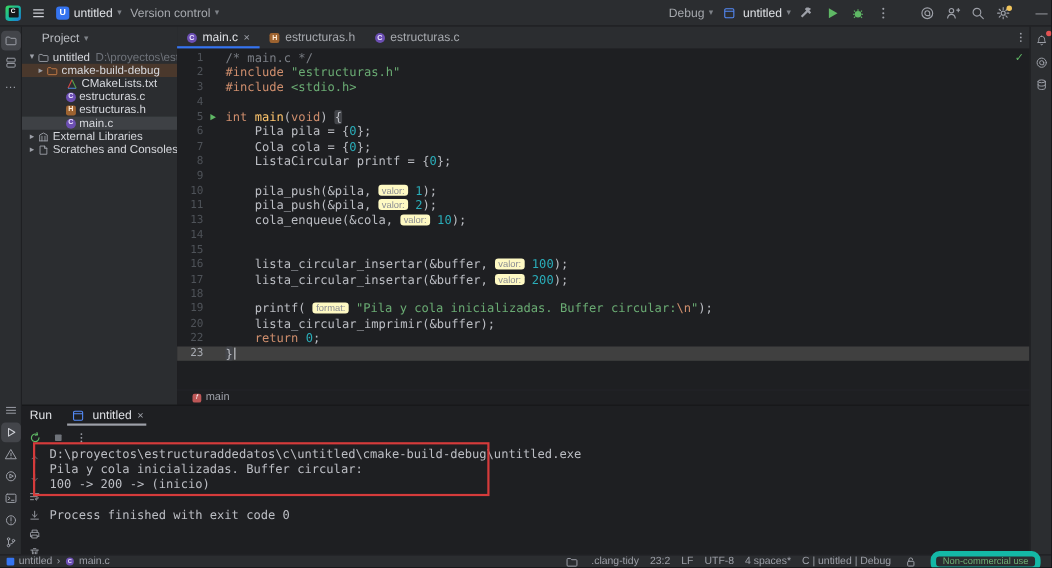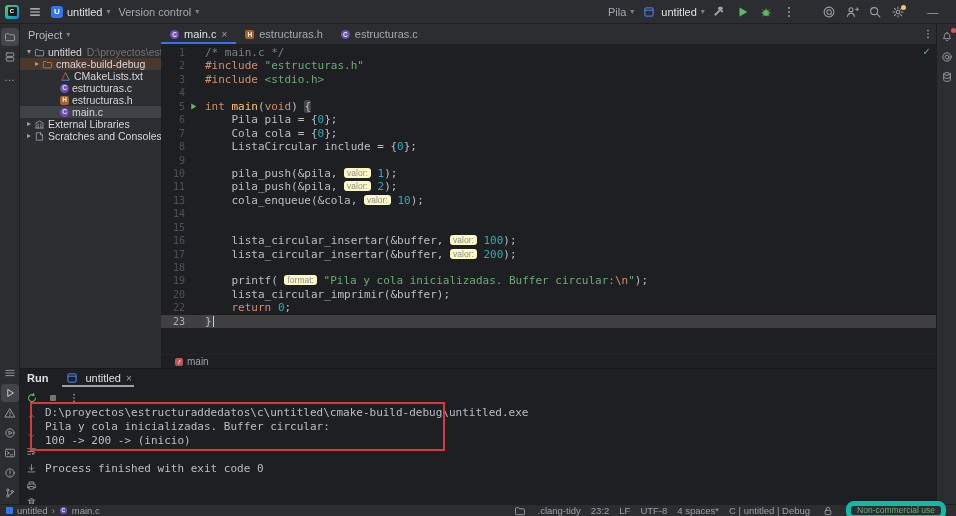--- a/index.html
+++ b/index.html
@@ -33,21 +33,21 @@
   .right-strip{position:absolute;right:0;top:24px;width:20px;height:480px;background:#2B2D30;
                border-left:1px solid #1E1F22;box-sizing:border-box;z-index:4;}
   .strip-btn{width:18px;height:18px;margin:2px 0 2px 1px;display:flex;align-items:center;justify-content:center;border-radius:4px;position:relative;}
   .strip-btn.active{background:#43454A;}
   .strip-top{position:absolute;top:2px;left:0;}
   .strip-bottom{position:absolute;top:338px;left:0;}
   .rs-icons{position:absolute;top:2px;left:0;}
   .dots-glyph{color:#9DA0A8;font-size:11px;letter-spacing:1px;}
   
   .project-panel{position:absolute;left:20px;top:24px;width:141px;height:344px;background:#2B2D30;overflow:hidden;z-index:3;}
-  .panel-header{height:22px;display:flex;align-items:center;gap:4px;padding-left:8px;color:#B8BBC0;}
+  .panel-header{height:22px;display:flex;align-items:center;gap:4px;padding-left:8px;color:#B8BBC0;margin-left:10px;}
   .tree-row{height:12px;display:flex;align-items:center;white-space:nowrap;overflow:hidden;font-size:10.5px;line-height:12px;}
   .tree-row.selected{background:#3E4145;}
   .tree-row.excluded{background:#4A382C;}
   .tree-chev{width:10px;text-align:center;color:#9DA0A8;font-size:8px;flex:none;}
   .tree-label{color:#D5D7DC;margin-left:3px;}
   .tree-path{color:#6F737A;margin-left:5px;}
   .fi{display:inline-flex;align-items:center;justify-content:center;flex:none;}
   .fi-c{width:9px;height:9px;border-radius:50%;background:#6C4FB3;color:#EDE6FF;font-size:6.5px;font-weight:bold;}
   .fi-h{width:9px;height:9px;border-radius:2px;background:#9D6330;color:#FFEBD6;font-size:6.5px;font-weight:bold;}
   .fi svg{width:11px;height:11px;display:block;}
@@ -76,21 +76,21 @@
             border-radius:3px;padding:0 3px;display:inline-block;line-height:10px;vertical-align:1px;}
   .caret{display:inline-block;width:1px;height:11px;background:#CED0D6;vertical-align:-2px;margin-left:1px;}
   .breadcrumbs{position:absolute;left:0;bottom:0;right:0;height:14px;background:#1E1F22;display:flex;
                align-items:center;gap:4px;padding-left:14px;font-size:10px;color:#9DA0A8;border-top:1px solid #232428;box-sizing:border-box;}
   .func-badge{width:8px;height:8px;border-radius:2px;background:#BD5757;color:#fff;font-size:6px;
               display:inline-flex;align-items:center;justify-content:center;font-style:italic;}
   
   .run-panel{position:absolute;left:20px;top:368px;width:916px;height:136px;background:#1E1F22;
              border-top:1px solid #17181A;box-sizing:border-box;z-index:3;}
   .run-header{position:absolute;left:0;top:0;height:18px;display:flex;align-items:center;gap:14px;padding-left:7px;}
-  .run-title{color:#DFE1E5;font-weight:bold;}
+  .run-title{color:#DFE1E5;font-weight:normal;}
   .rtab{display:flex;align-items:center;gap:5px;position:relative;height:18px;color:#DFE1E5;padding:0 2px;}
   .rtab::after{content:"";position:absolute;left:0;right:0;bottom:0;height:2px;background:#9DA0A8;}
   .run-toolbar{position:absolute;left:4px;top:21px;display:flex;align-items:center;gap:5px;}
   .console-gutter{position:absolute;left:2px;top:40px;width:18px;display:flex;flex-direction:column;gap:1px;align-items:center;}
   .console-gutter .ic svg{width:11px;height:11px;}
   .console{position:absolute;left:25px;top:37px;right:6px;font-family:"DejaVu Sans Mono","Liberation Mono",monospace;
            font-size:11px;line-height:14px;color:#BCBEC4;white-space:pre;}
   .annotation-box{position:absolute;left:10px;top:33px;width:415px;height:49px;border:2px solid #D53B3B;box-sizing:border-box;pointer-events:none;}
   
   .status-bar{position:absolute;left:0;bottom:0;width:956px;height:12px;background:#2B2D30;border-top:1px solid #1E1F22;
@@ -122,21 +122,21 @@
         <span>untitled</span>
         <span class="chev">▾</span>
       </span>
       <span class="tb-item tb-dim">
         <span>Version control</span>
         <span class="chev">▾</span>
       </span>
     </div>
     <div class="tb-right">
       <span class="tb-item tb-dim">
-        <span>Pila</span>
+        <span>Debug</span>
         <span class="chev">▾</span>
       </span>
       <span class="tb-item">
         <span class="ic sm">
             <svg viewBox="0 0 16 16" fill="none" stroke="#548AF7" stroke-width="1.3">
               <rect x="2.5" y="2.5" width="11" height="11" rx="1.5"></rect>
               <path d="M2.5 5.6h11"></path>
             </svg>
           </span>
         <span>untitled</span>
@@ -411,21 +411,21 @@
         <div id="code-lines">
           <div class="cl"><span class="gut">1</span><span class="runslot"></span><span class="ct"><span class="seg cm">/* main.c */</span></span></div>
           <div class="cl"><span class="gut">2</span><span class="runslot"></span><span class="ct"><span class="seg kw">#include</span><span class="seg p"> </span><span class="seg str">"estructuras.h"</span></span></div>
           <div class="cl"><span class="gut">3</span><span class="runslot"></span><span class="ct"><span class="seg kw">#include</span><span class="seg p"> </span><span class="seg str">&lt;stdio.h&gt;</span></span></div>
           <div class="cl"><span class="gut">4</span><span class="runslot"></span><span class="ct"></span></div>
           <div class="cl"><span class="gut">5</span><span class="runslot"><svg viewBox="0 0 16 16">
                 <path d="M4 2.8v10.4L13 8z" fill="#5FB865"></path>
               </svg></span><span class="ct"><span class="seg kw">int</span><span class="seg p"> </span><span class="seg fn">main</span><span class="seg p">(</span><span class="seg kw">void</span><span class="seg p">) </span><span class="seg brc">{</span></span></div>
           <div class="cl"><span class="gut">6</span><span class="runslot"></span><span class="ct"><span class="seg p">    Pila pila = {</span><span class="seg num">0</span><span class="seg p">};</span></span></div>
           <div class="cl"><span class="gut">7</span><span class="runslot"></span><span class="ct"><span class="seg p">    Cola cola = {</span><span class="seg num">0</span><span class="seg p">};</span></span></div>
-          <div class="cl"><span class="gut">8</span><span class="runslot"></span><span class="ct"><span class="seg p">    ListaCircular include = {</span><span class="seg num">0</span><span class="seg p">};</span></span></div>
+          <div class="cl"><span class="gut">8</span><span class="runslot"></span><span class="ct"><span class="seg p">    ListaCircular printf = {</span><span class="seg num">0</span><span class="seg p">};</span></span></div>
           <div class="cl"><span class="gut">9</span><span class="runslot"></span><span class="ct"></span></div>
           <div class="cl"><span class="gut">10</span><span class="runslot"></span><span class="ct"><span class="seg p">    pila_push(&amp;pila, </span><span class="seg hint">valor:</span><span class="seg p"> </span><span class="seg num">1</span><span class="seg p">);</span></span></div>
           <div class="cl"><span class="gut">11</span><span class="runslot"></span><span class="ct"><span class="seg p">    pila_push(&amp;pila, </span><span class="seg hint">valor:</span><span class="seg p"> </span><span class="seg num">2</span><span class="seg p">);</span></span></div>
           <div class="cl"><span class="gut">13</span><span class="runslot"></span><span class="ct"><span class="seg p">    cola_enqueue(&amp;cola, </span><span class="seg hint">valor:</span><span class="seg p"> </span><span class="seg num">10</span><span class="seg p">);</span></span></div>
           <div class="cl"><span class="gut">14</span><span class="runslot"></span></div>
           <div class="cl"><span class="gut">15</span><span class="runslot"></span><span class="ct"></span></div>
           <div class="cl"><span class="gut">16</span><span class="runslot"></span><span class="ct"><span class="seg p">    lista_circular_insertar(&amp;buffer, </span><span class="seg hint">valor:</span><span class="seg p"> </span><span class="seg num">100</span><span class="seg p">);</span></span></div>
           <div class="cl"><span class="gut">17</span><span class="runslot"></span><span class="ct"><span class="seg p">    lista_circular_insertar(&amp;buffer, </span><span class="seg hint">valor:</span><span class="seg p"> </span><span class="seg num">200</span><span class="seg p">);</span></span></div>
           <div class="cl"><span class="gut">18</span><span class="runslot"></span><span class="ct"></span></div>
           <div class="cl"><span class="gut">19</span><span class="runslot"></span><span class="ct"><span class="seg p">    printf( </span><span class="seg hint">format:</span><span class="seg p"> </span><span class="seg str">"Pila y cola inicializadas. Buffer circular:</span><span class="seg esc">\n</span><span class="seg str">"</span><span class="seg p">);</span></span></div>

